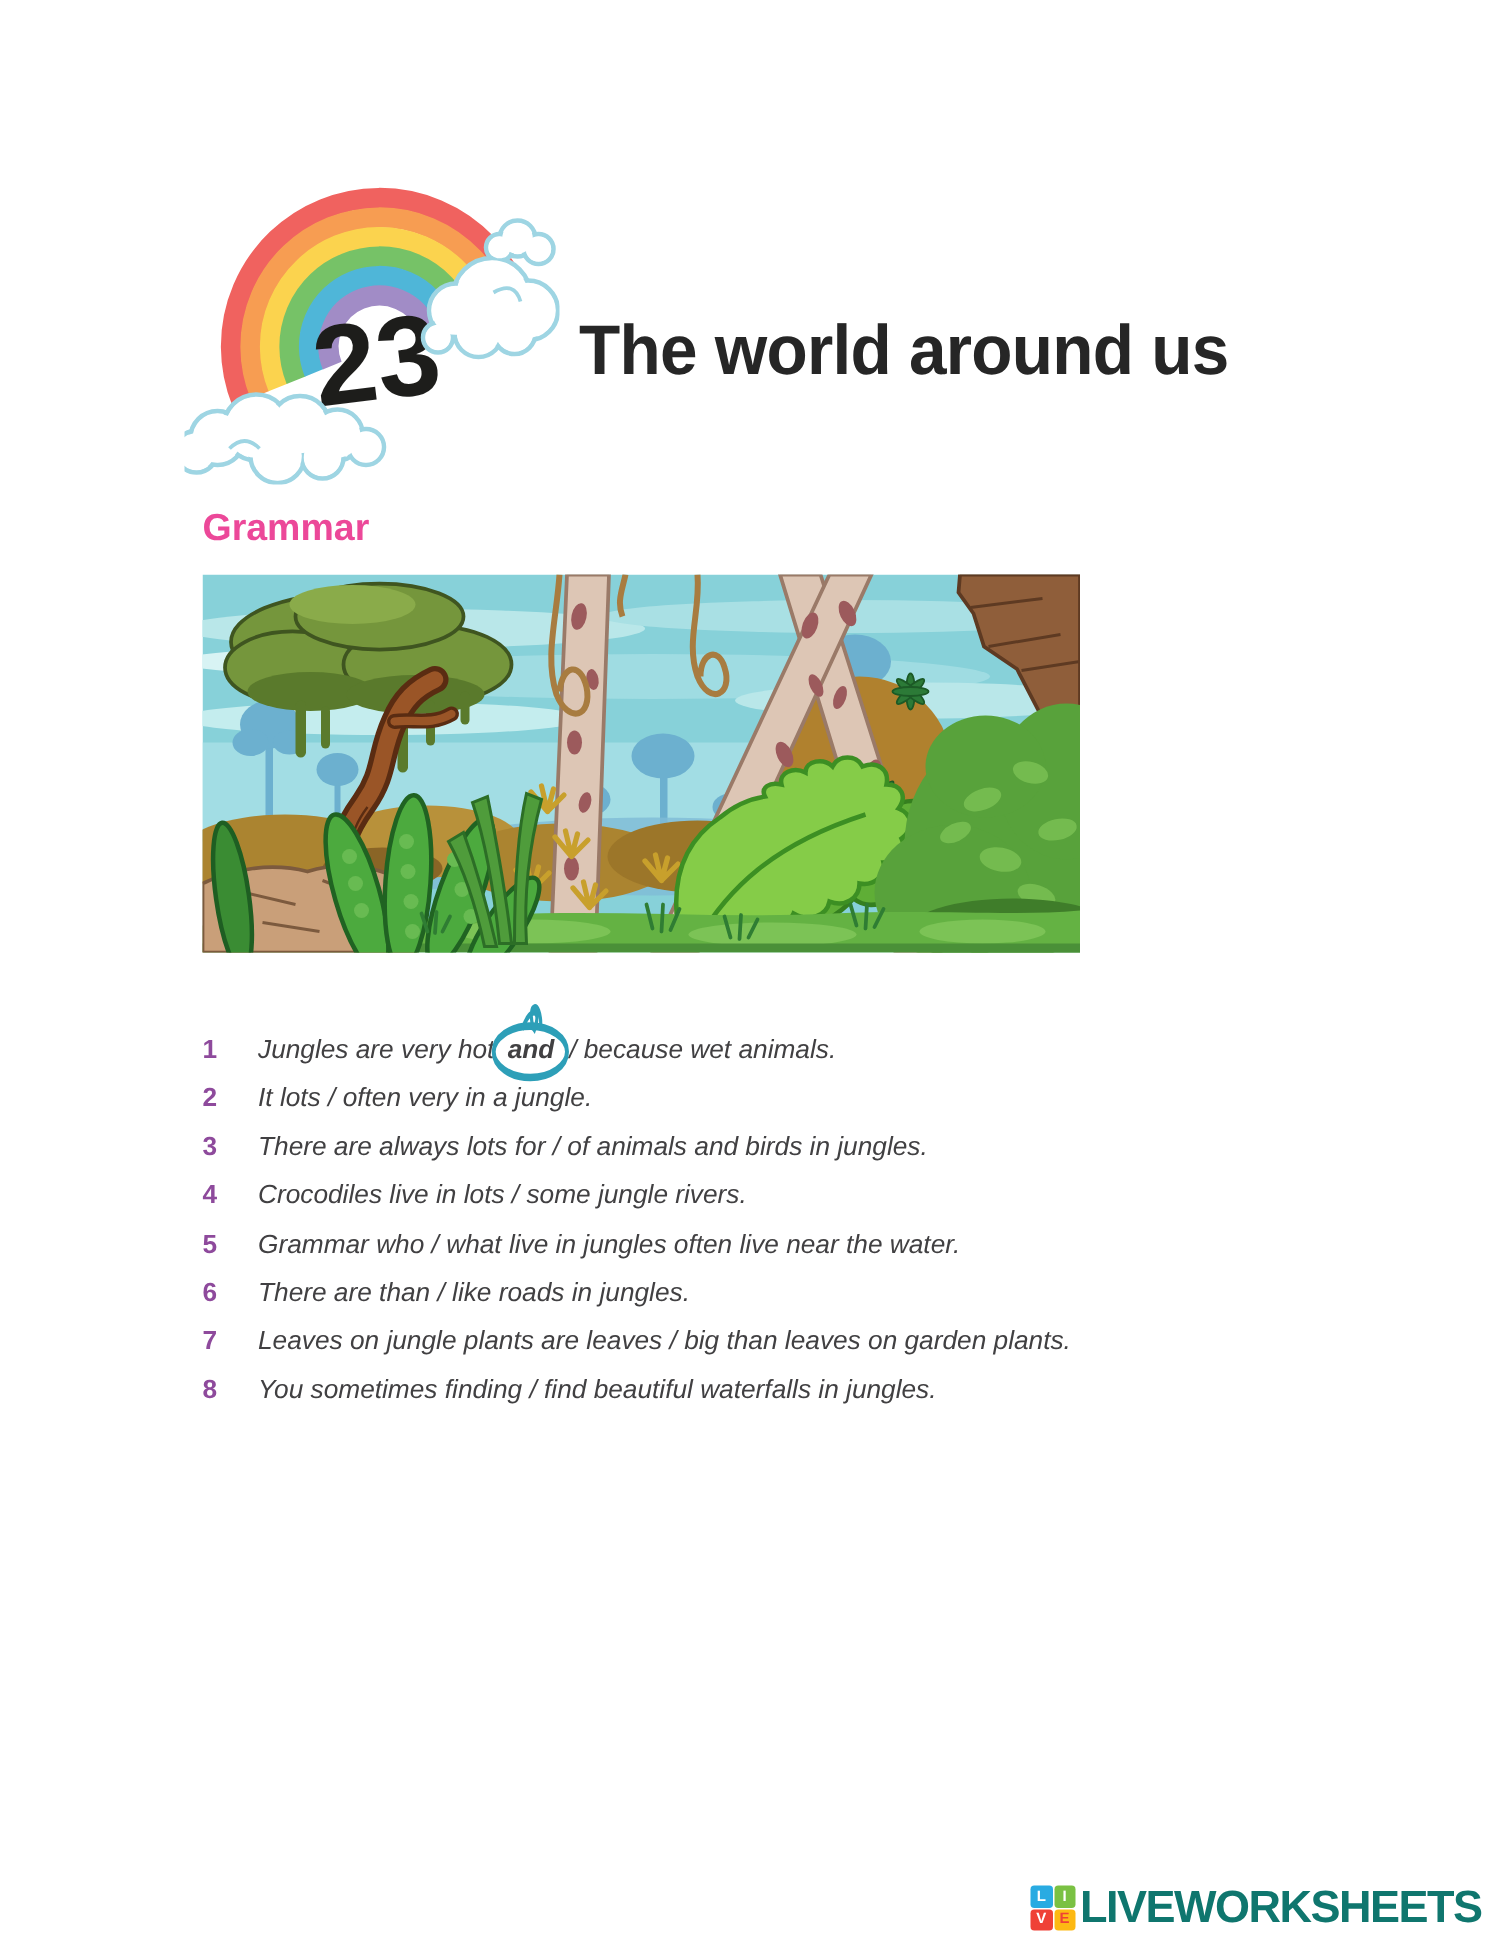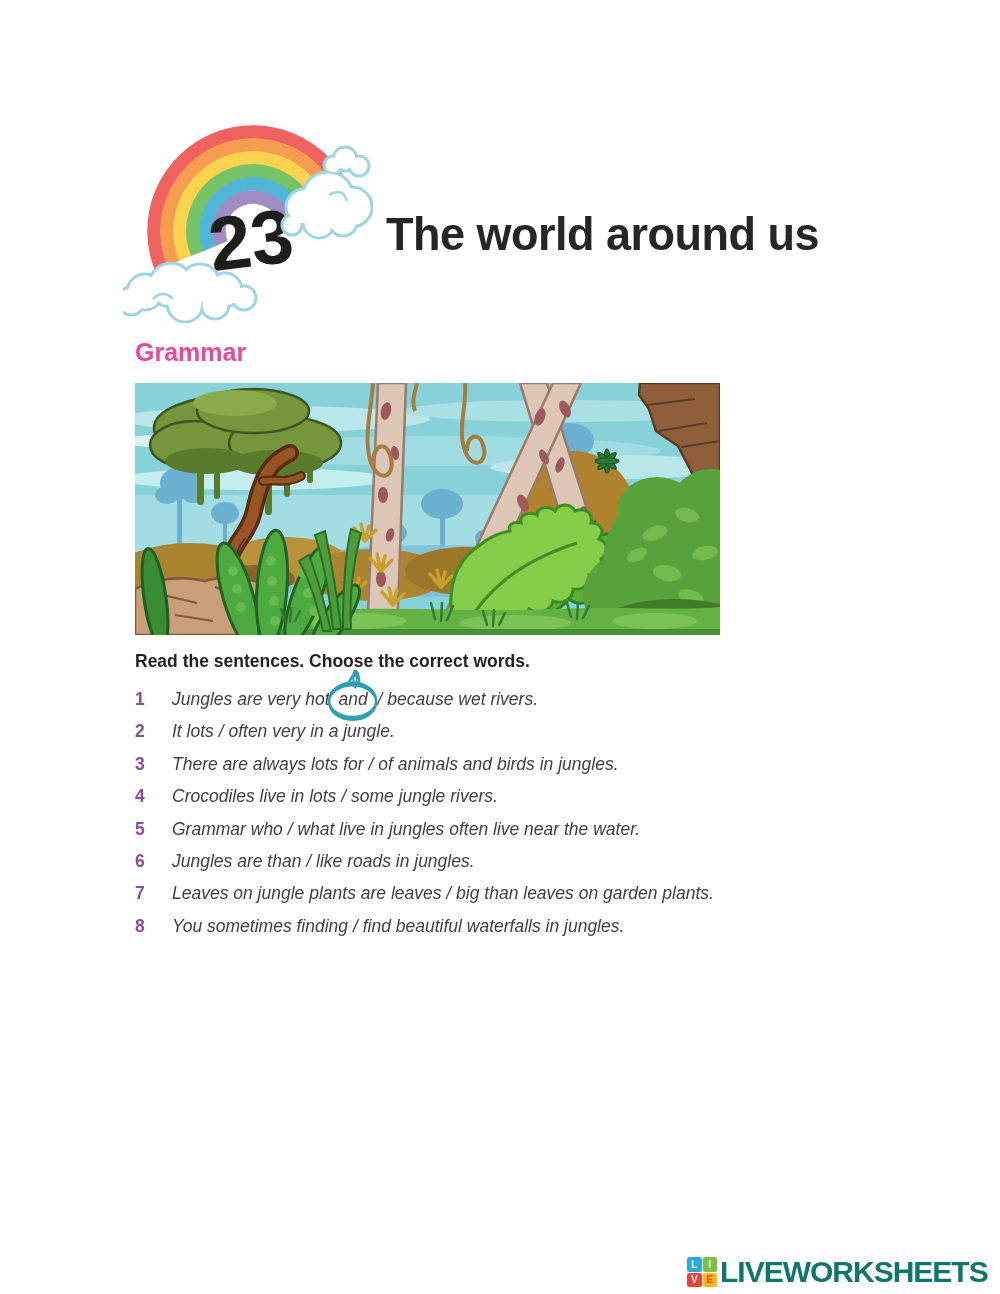--- a/index.html
+++ b/index.html
@@ -27,21 +27,21 @@
   .row{display:flex;line-height:32.4px;font-size:17.5px;color:#414042;}
   .num{width:37px;flex:0 0 37px;font-weight:700;color:#8e4a9c;}
   .txt{flex:1;}
   .t{white-space:pre-wrap;font-style:italic;}
   .choice,.sep{font-style:italic;}
 
   
   .circled{position:relative;display:inline-block;padding:0 7px;margin:0 -2px 0 -3px;}
   .ring-svg{position:absolute;left:-4px;top:-7px;width:calc(100% + 8px);
             height:calc(100% + 12px);overflow:visible;pointer-events:none;}
-  .circled .t{position:relative;}
+  .circled .t{position:relative;font-weight:bold;}
 
   
   .brand{position:absolute;left:687px;top:1255px;display:flex;align-items:center;gap:3px;}
   .brand-icon{width:30px;height:30px;display:grid;grid-template-columns:1fr 1fr;
               grid-template-rows:1fr 1fr;gap:1px;}
   .tile{display:flex;align-items:center;justify-content:center;border-radius:2.5px;
         font-size:10px;font-weight:700;color:#fff;}
   .tile-l{background:#29abe2;}
   .tile-i{background:#7ac143;}
   .tile-v{background:#ef4136;}
@@ -337,30 +337,29 @@
         <g stroke="#2f7d33" stroke-width="2.5" fill="none" stroke-linecap="round">
           <path d="M300,236 l-4,-16 M306,238 l1,-18 M312,237 l6,-14"></path>
           <path d="M352,242 l-4,-14 M358,243 l1,-16 M364,242 l6,-12"></path>
           <path d="M436,234 l-4,-14 M442,236 l1,-16 M448,235 l6,-12"></path>
           <path d="M150,238 l-4,-12 M155,239 l1,-14 M160,238 l5,-10"></path>
         </g>
       </g>
     </svg>
   </div>
 
-  <div class="instruction">Read the sentences. Choose the correct words.</div>
 
   <div class="items">
 
     <div class="row">
       <span class="num">1</span>
       <span class="txt"><span class="t">Jungles are very hot </span><span class="circled"><svg class="ring-svg" viewBox="0 0 100 44" preserveAspectRatio="none">
               <ellipse cx="50" cy="25" rx="46" ry="17" fill="none" stroke="#2d9fb8" stroke-width="5"></ellipse>
               <path d="M40,10 C50,-6 66,-4 54,12 M54,10 C44,-8 64,-10 63,8" fill="none" stroke="#2d9fb8" stroke-width="4"></path>
-            </svg><span class="t choice">and</span></span><span class="t sep"> / </span><span class="t choice">because</span><span class="t"> wet rivers.</span></span>
+            </svg><span class="t choice">and</span></span><span class="t sep"> / </span><span class="t choice">because</span><span class="t"> wet animals.</span></span>
     </div>
 
     <div class="row">
       <span class="num">2</span>
       <span class="txt"><span class="t">It </span><span class="t choice">lots</span><span class="t sep"> / </span><span class="t choice">often</span><span class="t"> very in a jungle.</span></span>
     </div>
 
     <div class="row">
       <span class="num">3</span>
       <span class="txt"><span class="t">There are always lots </span><span class="t choice">for</span><span class="t sep"> / </span><span class="t choice">of</span><span class="t"> animals and birds in jungles.</span></span>
@@ -371,21 +370,21 @@
       <span class="txt"><span class="t">Crocodiles live in </span><span class="t choice">lots</span><span class="t sep"> / </span><span class="t choice">some</span><span class="t"> jungle rivers.</span></span>
     </div>
 
     <div class="row">
       <span class="num">5</span>
       <span class="txt"><span class="t">Grammar </span><span class="t choice">who</span><span class="t sep"> / </span><span class="t choice">what</span><span class="t"> live in jungles often live near the water.</span></span>
     </div>
 
     <div class="row">
       <span class="num">6</span>
-      <span class="txt"><span class="t">Jungles are </span><span class="t choice">than</span><span class="t sep"> / </span><span class="t choice">like</span><span class="t"> roads in jungles.</span></span>
+      <span class="txt"><span class="t">There are </span><span class="t choice">than</span><span class="t sep"> / </span><span class="t choice">like</span><span class="t"> roads in jungles.</span></span>
     </div>
 
     <div class="row">
       <span class="num">7</span>
       <span class="txt"><span class="t">Leaves on jungle plants are </span><span class="t choice">leaves</span><span class="t sep"> / </span><span class="t choice">big</span><span class="t"> than leaves on garden plants.</span></span>
     </div>
 
     <div class="row">
       <span class="num">8</span>
       <span class="txt"><span class="t">You sometimes </span><span class="t choice">finding</span><span class="t sep"> / </span><span class="t choice">find</span><span class="t"> beautiful waterfalls in jungles.</span></span>

